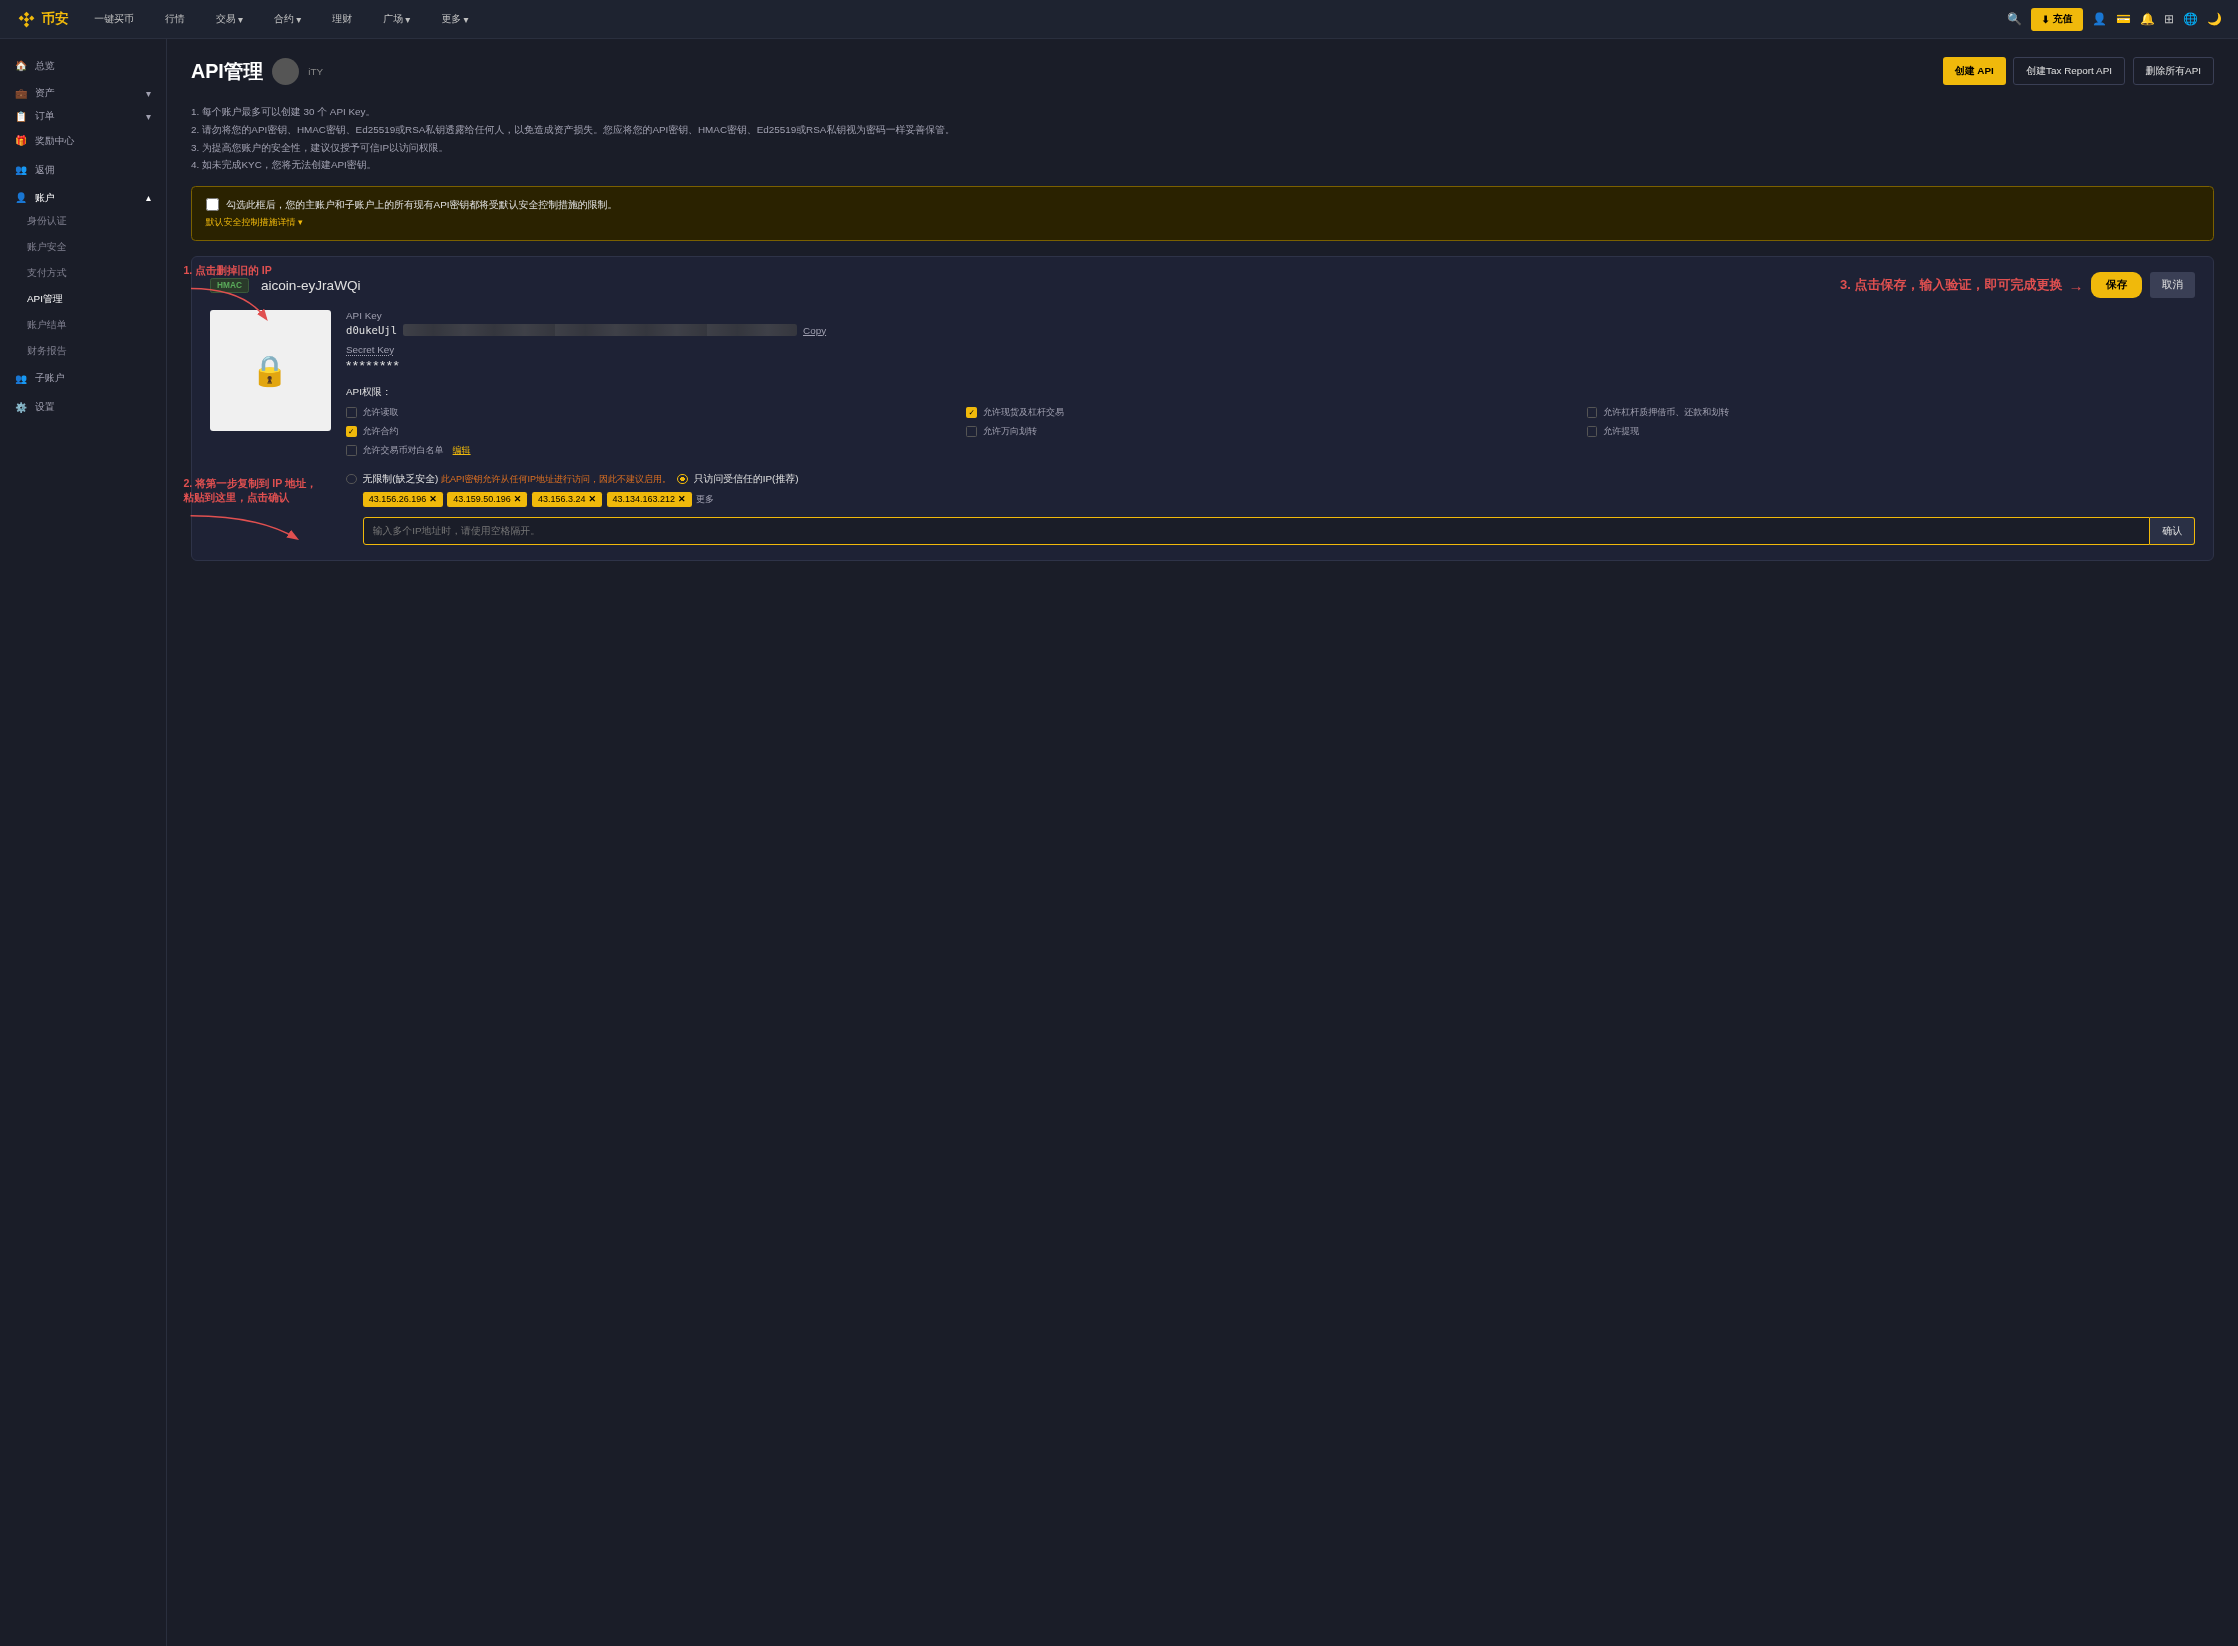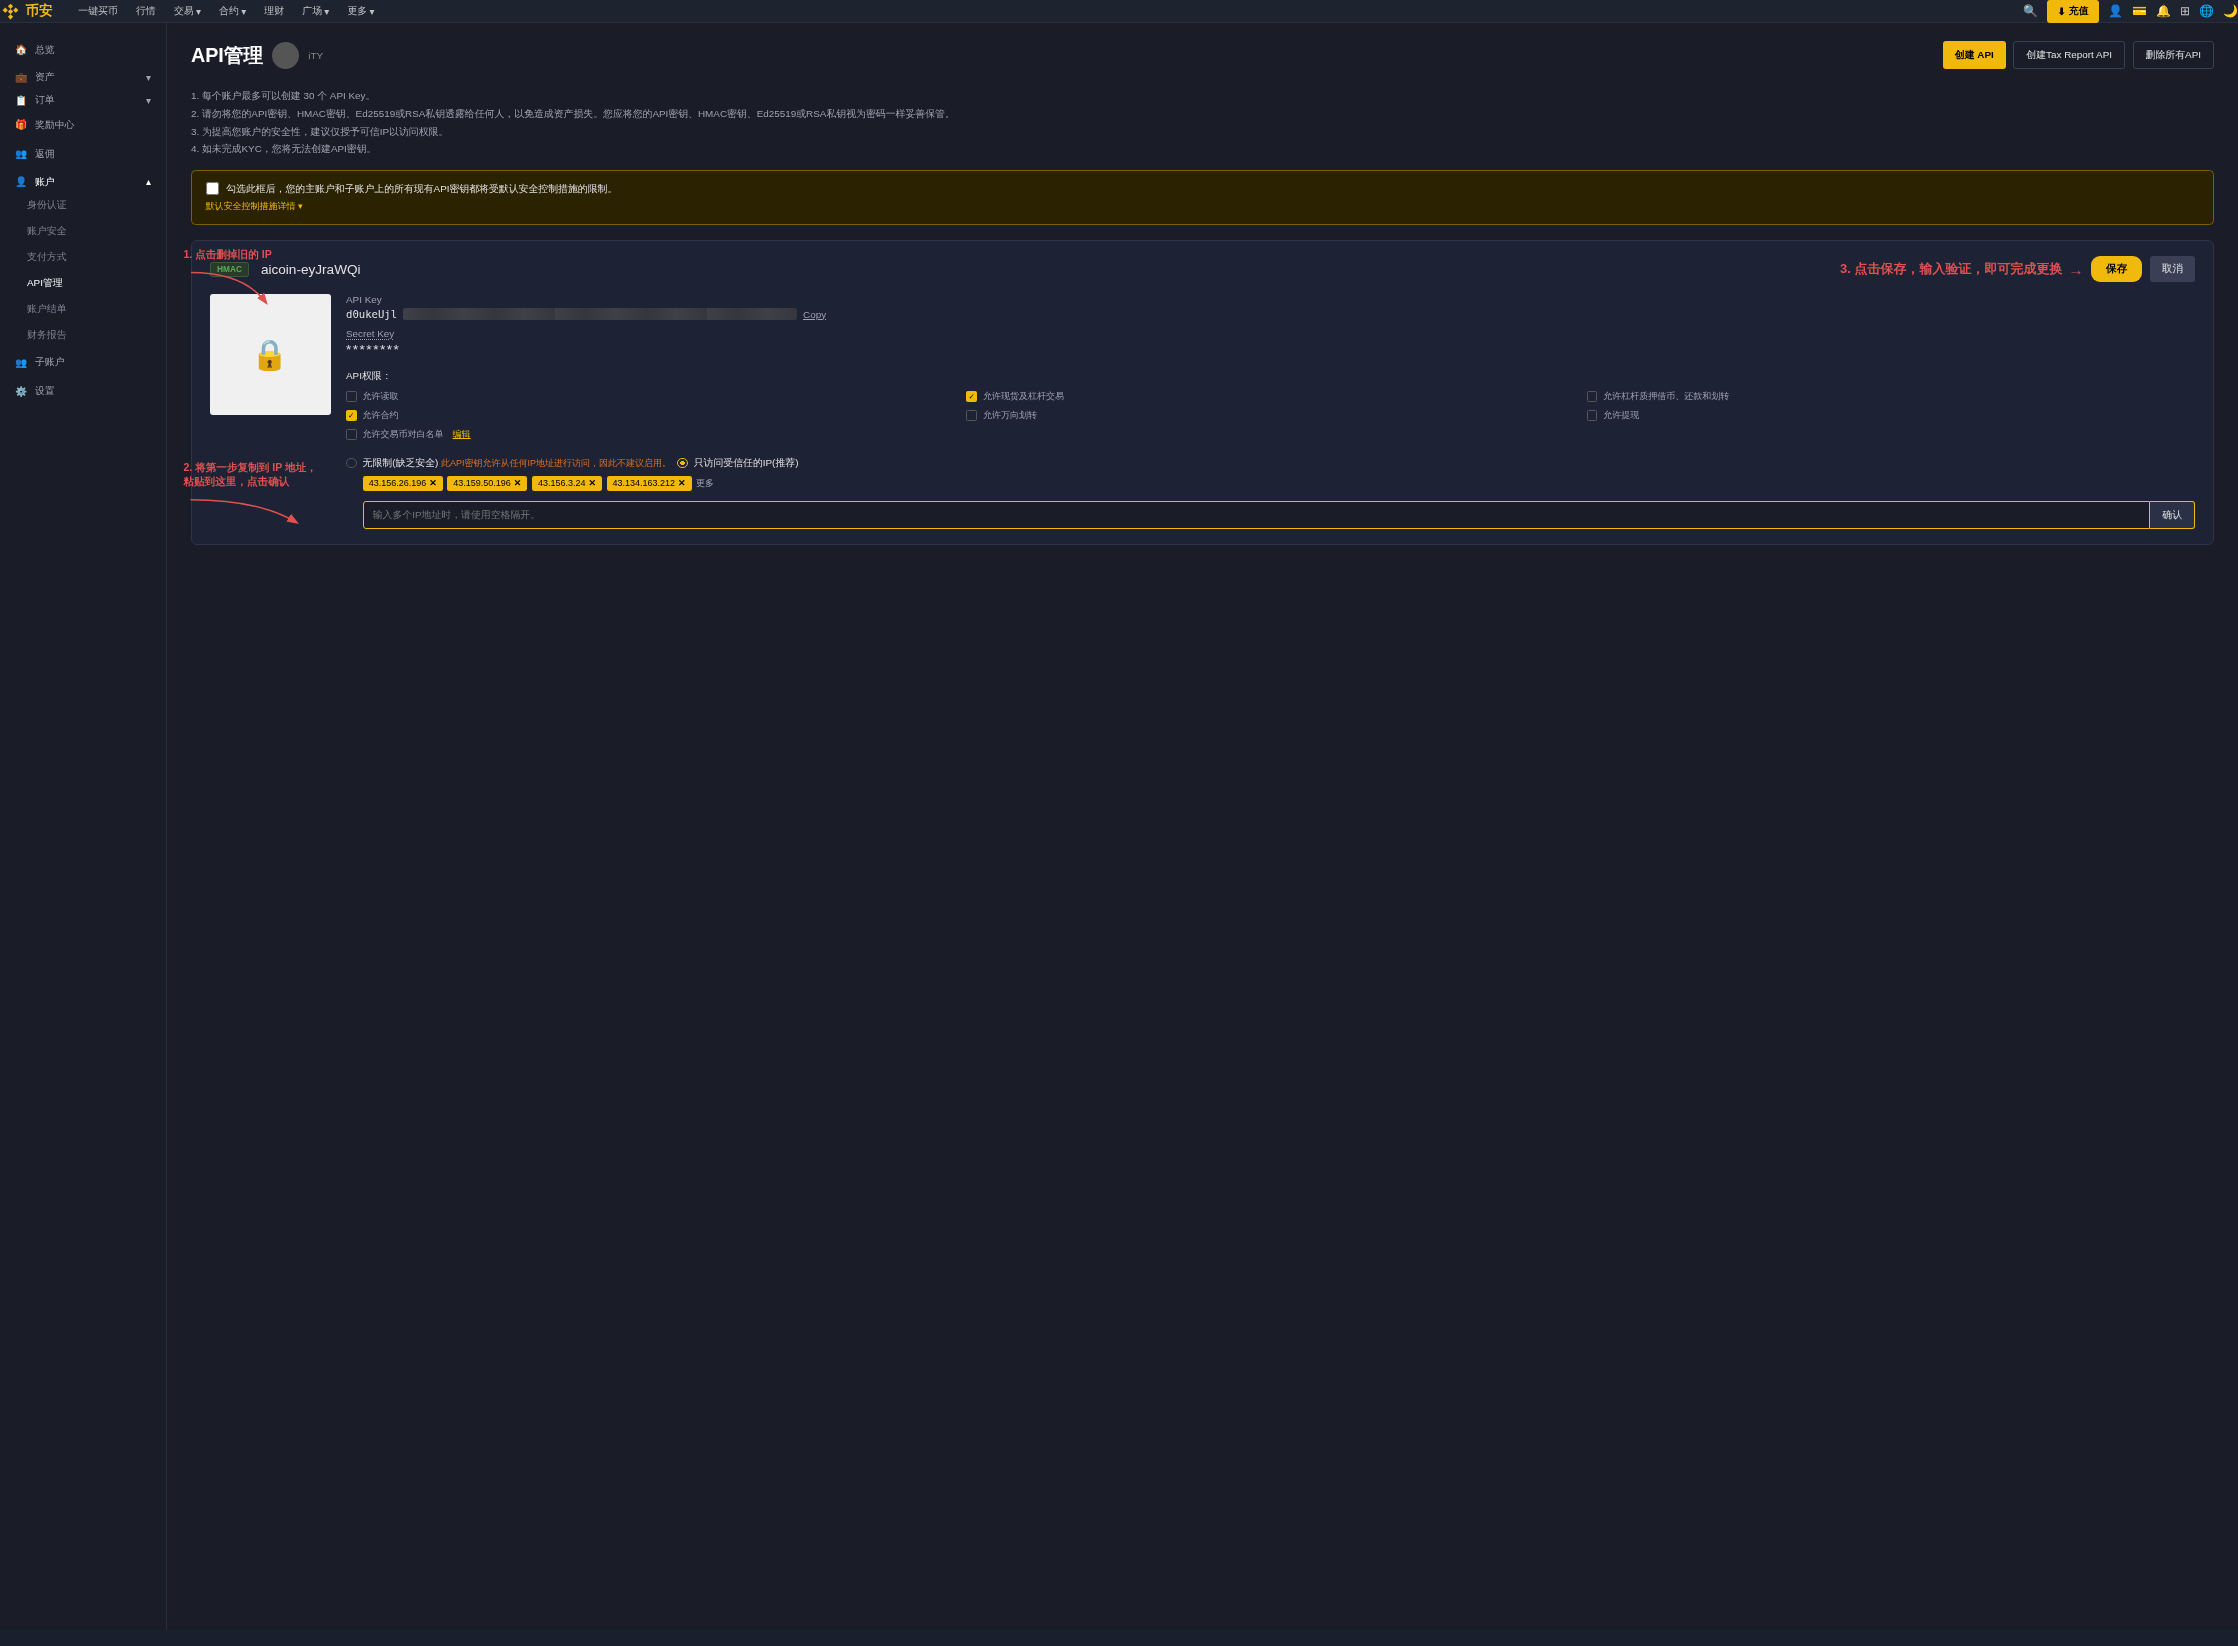--- a/index.html
+++ b/index.html
@@ -9,22 +9,22 @@
       color: #e0e0e0;
       min-height: 100vh;
       font-size: 9.9px;
     }
 
     
     .top-nav {
       display: flex;
       align-items: center;
       background: #1e2330;
-      height: 23px;
-      padding: 0 0;
+      height: 39px;
+      padding: 0 16px;
       border-bottom: 0.8px solid #2a2f3e;
       position: sticky;
       top: 0;
       z-index: 100;
     }
     .logo {
       display: flex;
       align-items: center;
       gap: 4.5px;
       margin-right: 18px;
@@ -32,21 +32,21 @@
       font-weight: bold;
       color: #f0b90b;
     }
     .logo-icon {
       width: 21px;
       height: 21px;
     }
     .nav-items {
       display: flex;
       align-items: center;
-      gap: 3px;
+      gap: 16px;
       flex: 1;
     }
     .nav-item {
       padding: 4.5px 7.6px;
       color: #c0c0c0;
       cursor: pointer;
       border-radius: 3px;
       font-size: 9.9px;
       display: flex;
       align-items: center;

